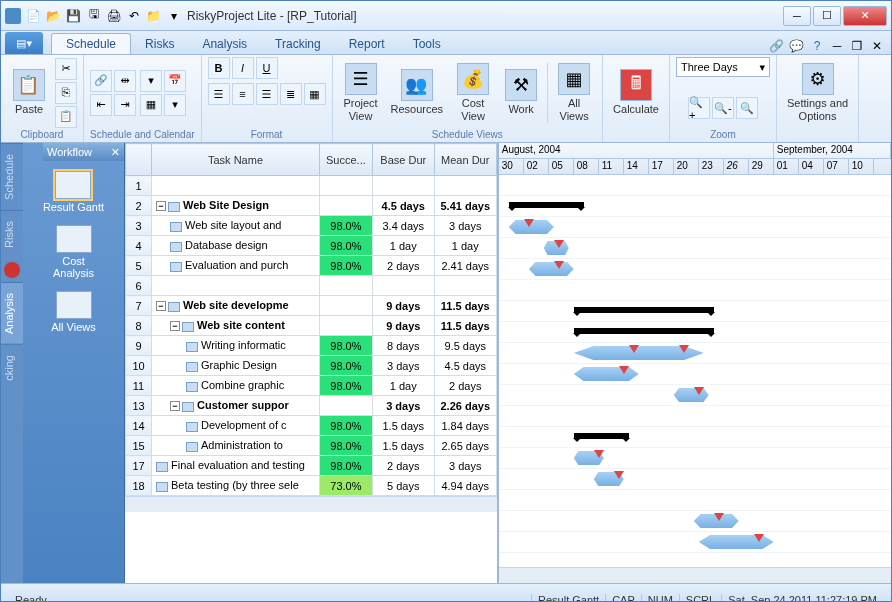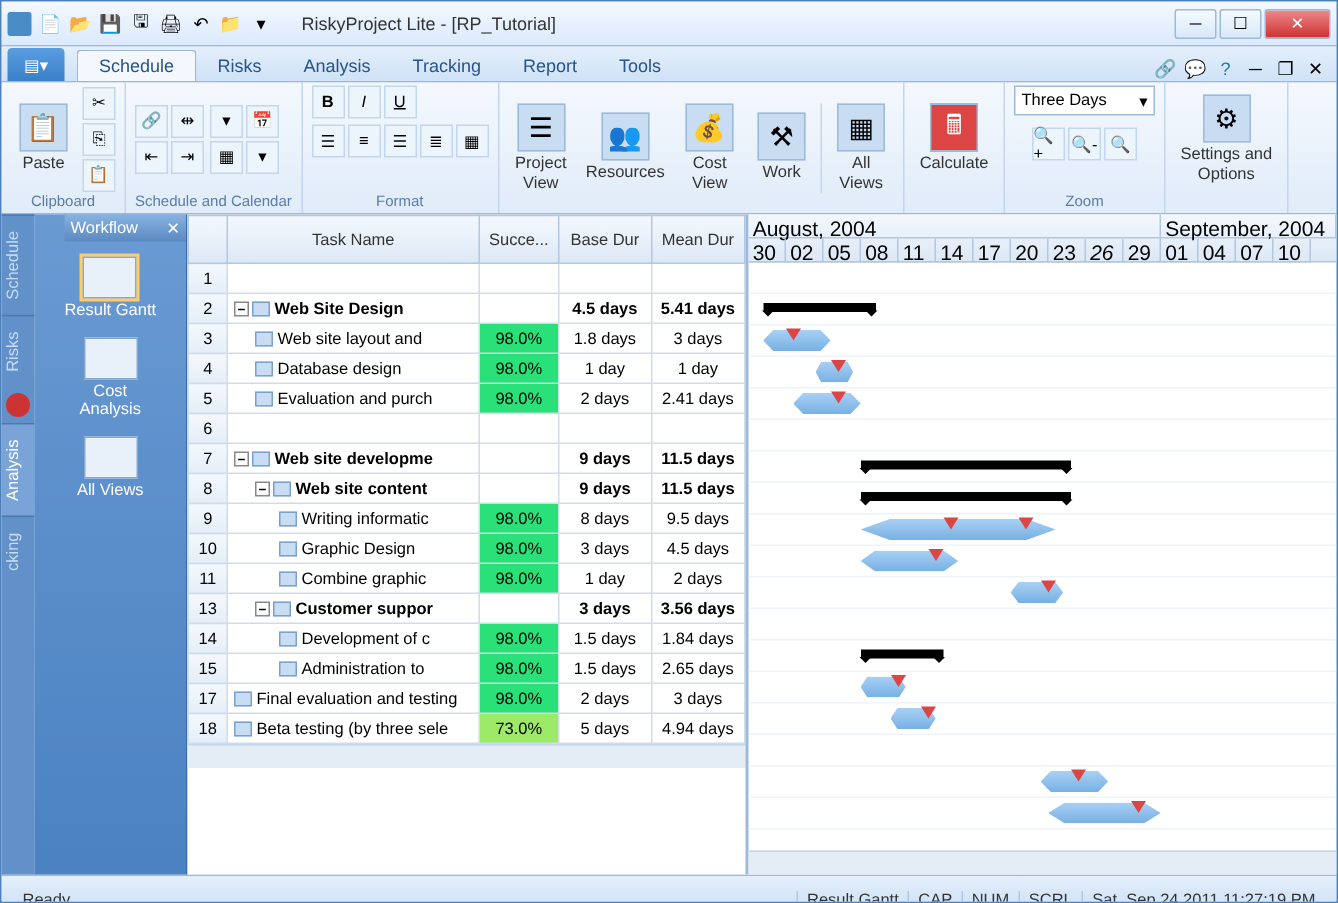--- a/index.html
+++ b/index.html
@@ -3,21 +3,21 @@
 <meta charset="utf-8">
 <style>
 * { box-sizing: border-box; margin: 0; padding: 0; }
 body { font-family: "Segoe UI", Tahoma, sans-serif; font-size: 11px; background: #d4e4f4; width: 892px; height: 602px; overflow: hidden; border: 1px solid #4d7fb8; }
 
 
 .titlebar { height: 30px; background: linear-gradient(#f3f8fe, #dbeafd); display: flex; align-items: center; padding: 0 4px; border-bottom: 1px solid #a0b8d8; }
 .qat { display: flex; gap: 2px; align-items: center; }
 .qat-btn { width: 18px; height: 18px; display: flex; align-items: center; justify-content: center; cursor: pointer; font-size: 12px; }
 .app-icon { width: 16px; height: 16px; background: #4a8cc8; margin-right: 4px; border-radius: 2px; }
-.app-title { margin-left: 18px; font-size: 12px; color: #333; }
+.app-title { margin-left: 4px; font-size: 12px; color: #333; }
 .win-controls { margin-left: auto; display: flex; gap: 2px; }
 .win-btn { width: 28px; height: 20px; border: 1px solid #9db9d9; background: linear-gradient(#f5faff, #d8e8fa); display: flex; align-items: center; justify-content: center; cursor: pointer; font-size: 11px; border-radius: 2px; }
 .win-btn.close { background: linear-gradient(#e88, #c33); color: #fff; width: 44px; }
 
 
 .ribbon-tabs { height: 24px; background: linear-gradient(#e4effb, #cfe2f7); display: flex; align-items: flex-end; padding-left: 4px; border-bottom: 1px solid #a0b8d8; }
 .app-menu-btn { width: 38px; height: 22px; background: linear-gradient(#5a9ee0, #3a7ec8); border-radius: 3px 3px 0 0; margin-right: 8px; display: flex; align-items: center; justify-content: center; color: #fff; cursor: pointer; }
 .tab { padding: 3px 14px; cursor: pointer; color: #27548a; font-size: 12px; }
 .tab.active { background: #f4f8fd; border: 1px solid #a0b8d8; border-bottom: none; border-radius: 3px 3px 0 0; }
 .tab-help-icons { margin-left: auto; display: flex; gap: 4px; padding-right: 6px; }
@@ -64,21 +64,21 @@
 .bold { font-weight: bold; }
 .indent1 { padding-left: 18px !important; }
 .indent2 { padding-left: 34px !important; }
 .tree-ico { display: inline-block; width: 10px; height: 10px; border: 1px solid #888; text-align: center; line-height: 8px; font-size: 9px; margin-right: 2px; background: #fff; }
 .task-ico { display: inline-block; width: 12px; height: 10px; background: #c8ddf2; border: 1px solid #7aa0cc; margin-right: 3px; vertical-align: middle; }
 
 
 .gantt { flex: 1; border-left: 2px solid #9db9d9; overflow: hidden; position: relative; }
 .gantt-hdr { height: 32px; border-bottom: 1px solid #b2c8e0; background: linear-gradient(#f4f8fd, #dce8f6); }
 .gantt-hdr-row { display: flex; height: 16px; }
-.gantt-hdr-cell { border-right: 1px solid #b2c8e0; border-bottom: 1px solid #b2c8e0; font-size: 14px; padding: 1px 3px; }
+.gantt-hdr-cell { border-right: 1px solid #b2c8e0; border-bottom: 1px solid #b2c8e0; font-size: 10px; padding: 1px 3px; }
 .gantt-body { position: relative; }
 .gantt-row { height: 21px; border-bottom: 1px solid #eef4fa; position: relative; }
 .bar-summary { position: absolute; height: 6px; background: #000; top: 6px; }
 .bar-summary::before, .bar-summary::after { content: ''; position: absolute; top: 5px; border: 4px solid transparent; border-top-color: #000; }
 .bar-summary::before { left: -1px; }
 .bar-summary::after { right: -1px; }
 .bar-task { position: absolute; height: 11px; top: 5px; background: linear-gradient(#9cc8f0, #6aa8e0); border: 1px solid #4a88c8; }
 .bar-task.dist { clip-path: polygon(0 50%, 15% 0, 85% 0, 100% 50%, 85% 100%, 15% 100%); height: 14px; top: 3px; background: linear-gradient(#a8d0f4, #78b0e4); border: none; }
 .risk-marker { position: absolute; width: 0; height: 0; border: 5px solid transparent; border-top: 8px solid #d44; top: 2px; }
 
@@ -206,32 +206,33 @@
           <div class="ico">⚒</div>
           <span>Work</span>
         </div>
       <div style="width:1px;height:60px;background:#c2d6ee"></div>
       <div class="big-btn">
           <div class="ico">▦</div>
           <span style="white-space:pre">All
 Views</span>
         </div>
     </div>
+    <div class="group-label">Schedule Views</div>
   </div>
   <div class="group">
     <div class="group-body">
       <div class="big-btn">
           <div class="ico" style="background:#d44;color:#fff">🖩</div>
           <span>Calculate</span>
         </div>
     </div>
     <div class="group-label">&nbsp;</div>
   </div>
   <div class="group">
-    <div class="group-body" style="flex-direction:column;gap:8px">
+    <div class="group-body" style="flex-direction:column;gap:20px">
       <div class="zoom-combo">
           <span>Three Days</span>
           <span>▾</span>
         </div>
       <div class="fmt-row">
         <div class="sm-btn">🔍+</div>
         <div class="sm-btn">🔍-</div>
         <div class="sm-btn">🔍</div>
       </div>
     </div>
@@ -302,21 +303,21 @@
               <td class="rownum">2</td>
               <td class="task-col  bold"><span class="tree-ico">−</span><span class="task-ico"></span>Web Site Design</td>
               <td class="succ-col "></td>
               <td class="dur-col bold">4.5 days</td>
               <td class="dur-col bold">5.41 days</td>
             </tr>
             <tr>
               <td class="rownum">3</td>
               <td class="task-col indent1 "><span class="task-ico"></span>Web site layout and</td>
               <td class="succ-col succ-98">98.0%</td>
-              <td class="dur-col ">1.8 days</td>
+              <td class="dur-col ">3.4 days</td>
               <td class="dur-col ">3 days</td>
             </tr>
             <tr>
               <td class="rownum">4</td>
               <td class="task-col indent1 "><span class="task-ico"></span>Database design</td>
               <td class="succ-col succ-98">98.0%</td>
               <td class="dur-col ">1 day</td>
               <td class="dur-col ">1 day</td>
             </tr>
             <tr>
@@ -366,21 +367,21 @@
               <td class="task-col indent2 "><span class="task-ico"></span>Combine graphic</td>
               <td class="succ-col succ-98">98.0%</td>
               <td class="dur-col ">1 day</td>
               <td class="dur-col ">2 days</td>
             </tr>
             <tr>
               <td class="rownum">13</td>
               <td class="task-col indent1 bold"><span class="tree-ico">−</span><span class="task-ico"></span>Customer suppor</td>
               <td class="succ-col "></td>
               <td class="dur-col bold">3 days</td>
-              <td class="dur-col bold">3.56 days</td>
+              <td class="dur-col bold">2.26 days</td>
             </tr>
             <tr>
               <td class="rownum">14</td>
               <td class="task-col indent2 "><span class="task-ico"></span>Development of c</td>
               <td class="succ-col succ-98">98.0%</td>
               <td class="dur-col ">1.5 days</td>
               <td class="dur-col ">1.84 days</td>
             </tr>
             <tr>
               <td class="rownum">15</td>

